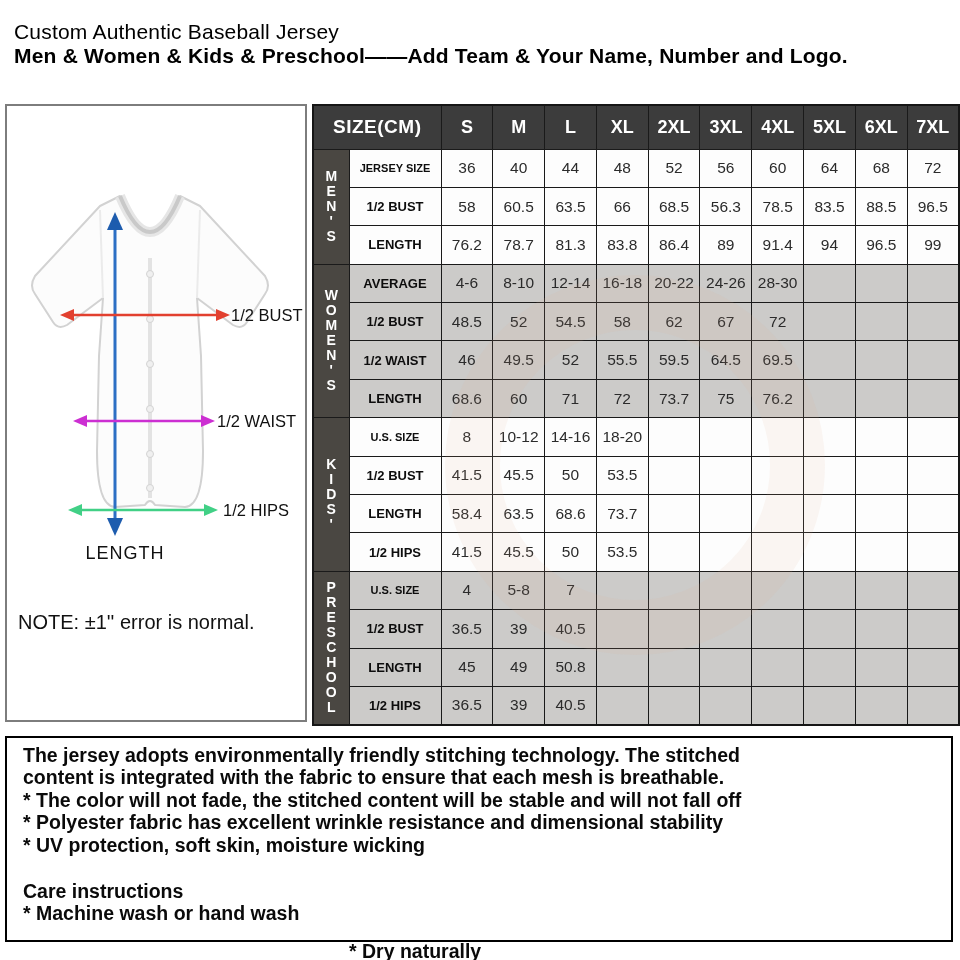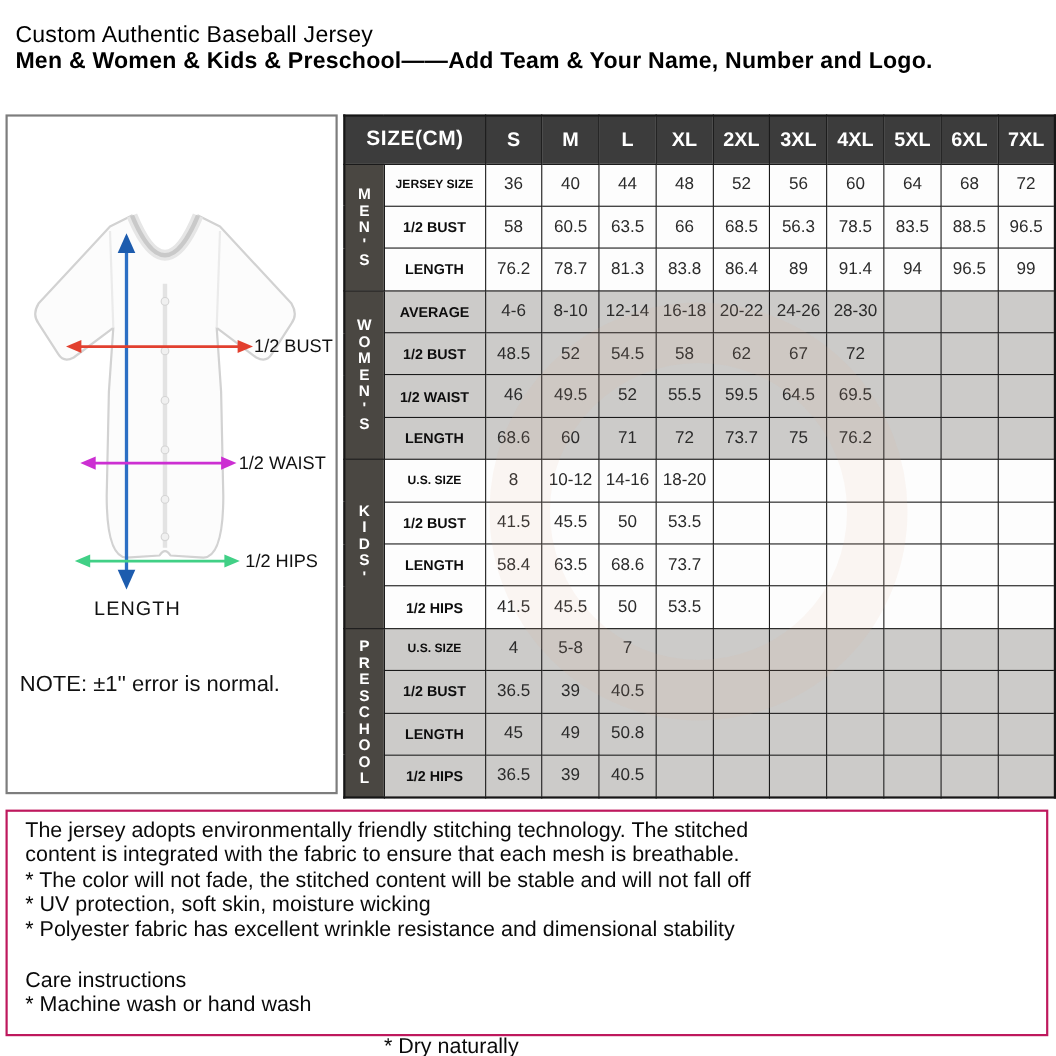--- a/index.html
+++ b/index.html
@@ -40,21 +40,21 @@
   .w { background:#fdfdfd; }
   .g { background:#cccbc9; }
 
   
   .watermark { position:absolute; left:445px; top:275px; width:380px; height:380px;
                border:55px solid rgba(225,178,148,0.10); border-radius:50%;
                pointer-events:none; z-index:3; }
 
   
   .footer { position:absolute; left:5px; top:736px; width:948px; height:206px;
-            border:2px solid #be185d; background:#fff; padding:6px 0 0 16px; }
+            border:2px solid #000000; background:#fff; padding:6px 0 0 16px;font-weight:bold; }
   .fline { font-size:19.5px; line-height:22.4px; color:#0a0a0a; white-space:nowrap; }
   .care-title { font-size:19.5px; line-height:22.4px; margin-top:24px; color:#0a0a0a; }
   .care-row { display:flex; }
   .care-left  { width:326px; font-size:19.5px; line-height:22.4px; color:#0a0a0a; white-space:nowrap; }
   .care-right { font-size:19.5px; line-height:22.4px; color:#0a0a0a; white-space:nowrap;margin-top:38px; }
 </style>
 </head>
 <body>
 
 <div class="page">
@@ -351,22 +351,22 @@
       </tbody>
     </table>
 
   <div class="watermark"></div>
 
   <div class="footer">
     <div id="footerLines">
         <div class="fline">The jersey adopts environmentally friendly stitching technology. The stitched</div>
         <div class="fline">content is integrated with the fabric to ensure that each mesh is breathable.</div>
         <div class="fline">* The color will not fade, the stitched content will be stable and will not fall off</div>
+        <div class="fline">* Polyester fabric has excellent wrinkle resistance and dimensional stability</div>
         <div class="fline">* UV protection, soft skin, moisture wicking</div>
-        <div class="fline">* Polyester fabric has excellent wrinkle resistance and dimensional stability</div>
       </div>
     <div class="care-title">Care instructions</div>
     <div id="careRows">
         <div class="care-row">
       <div class="care-left">* Machine wash or hand wash</div>
       <div class="care-right">* Dry naturally</div>
     </div>
         <div class="care-row">
       <div class="care-left">* No ironing</div>
       <div class="care-right">* No bleaching is allowed</div>

